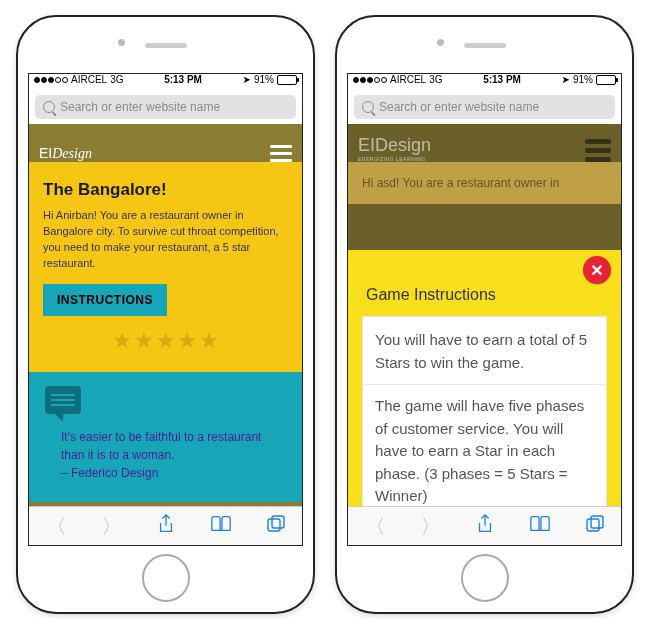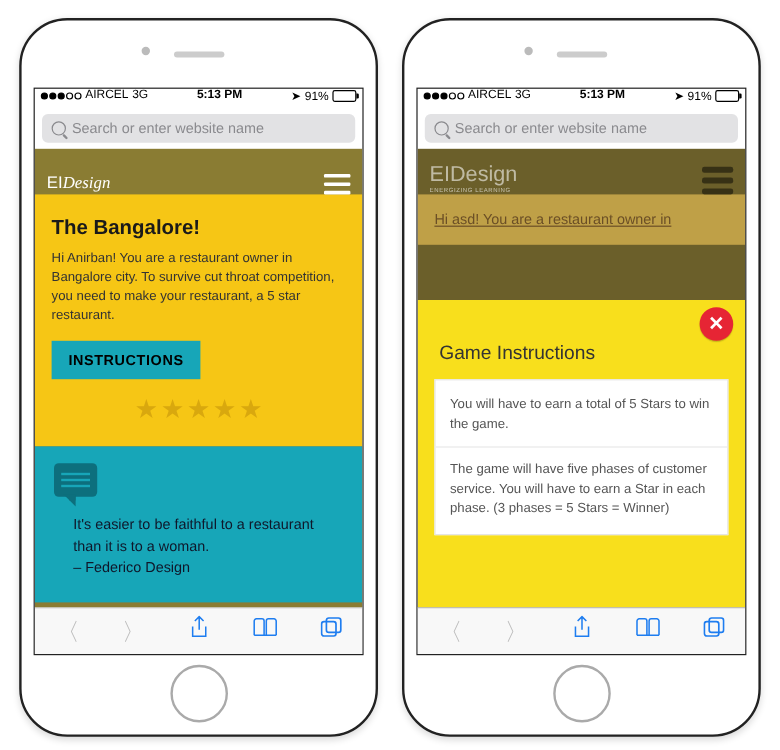--- a/index.html
+++ b/index.html
@@ -126,21 +126,21 @@
     color: #083b42;
   }
   .speech-icon {
     width: 36px; height: 28px; background: #0d6f7d; border-radius: 4px; position: relative; margin-bottom: 14px;
     display:flex; flex-direction:column; justify-content:center; gap:3px; padding:5px 6px; box-sizing:border-box;
   }
   .speech-icon::after {
     content:""; position:absolute; bottom:-8px; left:8px; border:5px solid transparent; border-top-color:#0d6f7d; border-right-color:#0d6f7d;
   }
   .speech-icon span { height:2px; background:#17a6b8;}
-  .quote { font-size: 12px; line-height:1.5; padding: 0 10px 0 16px; color: #0f172a; }
+  .quote { font-size: 12px; line-height:1.5; padding: 0 10px 0 16px; color: #4c1d95; }
   .toolbar {
     height: 38px;
     border-top: 1px solid #ccc;
     background: #f8f8f8;
     display:flex;
     align-items:center;
     justify-content: space-around;
   }
   .tb { color:#bdbdbd; font-size: 20px; }
   .tb.blue { color:#1e7df0; }
@@ -156,41 +156,41 @@
     overflow:hidden;
   }
   .dim-content .app-header { opacity: 0.88; }
   .dim-content .hamburger span { background: rgba(0,0,0,0.55); height:5px; width:26px;}
   .dim-yellow {
     background: #bfa047;
     padding: 14px;
     color: #333;
   }
   .dim-yellow h2 { font-size: 22px; font-weight: 400; color: #222; margin: 6px 0 14px; }
-  .dim-yellow p { font-size: 12px; color: #6b4f26; margin:0;text-decoration:underline; }
+  .dim-yellow p { font-size: 12px; color: #6b4f26; margin:0; }
   .overlay {
     position: absolute;
     left: 0; right: 0; bottom: 0;
     top: 126px;
     background: #f8df1c;
     padding: 14px 14px 0;
   }
   .close-btn {
     position:absolute; top:6px; right:10px;
     width:28px; height:28px; border-radius:50%;
     background:#e62534; color:#fff; display:flex; align-items:center; justify-content:center;
     font-weight:700; font-size:16px; cursor:pointer;
     box-shadow: 0 1px 1px rgba(0,0,0,0.2);
   }
   .overlay h3 { margin: 22px 0 12px 4px; font-size: 16px; font-weight: 500; color:#333; }
   .white-box {
     background: #fff;
     border: 1px solid #e5e5e5;
     padding: 12px 12px;
-    font-size: 11px;
+    font-size: 15px;
     color: #555;
     line-height: 1.5;
   }
   .white-box p { margin: 0 0 0 0; }
   .white-box hr { border:none; border-top:1px solid #e8e8e8; margin: 10px -12px; }
   .search-glyph {
     width:10px; height:10px; border:1.5px solid #8a8a8e; border-radius:50%; position:relative; display:inline-block;
   }
   .search-glyph::after { content:""; position:absolute; width:5px; height:1.5px; background:#8a8a8e; transform:rotate(45deg); bottom:-2px; right:-3px; border-radius:1px;}
   .loc { font-size:10px; transform: rotate(0deg);}

